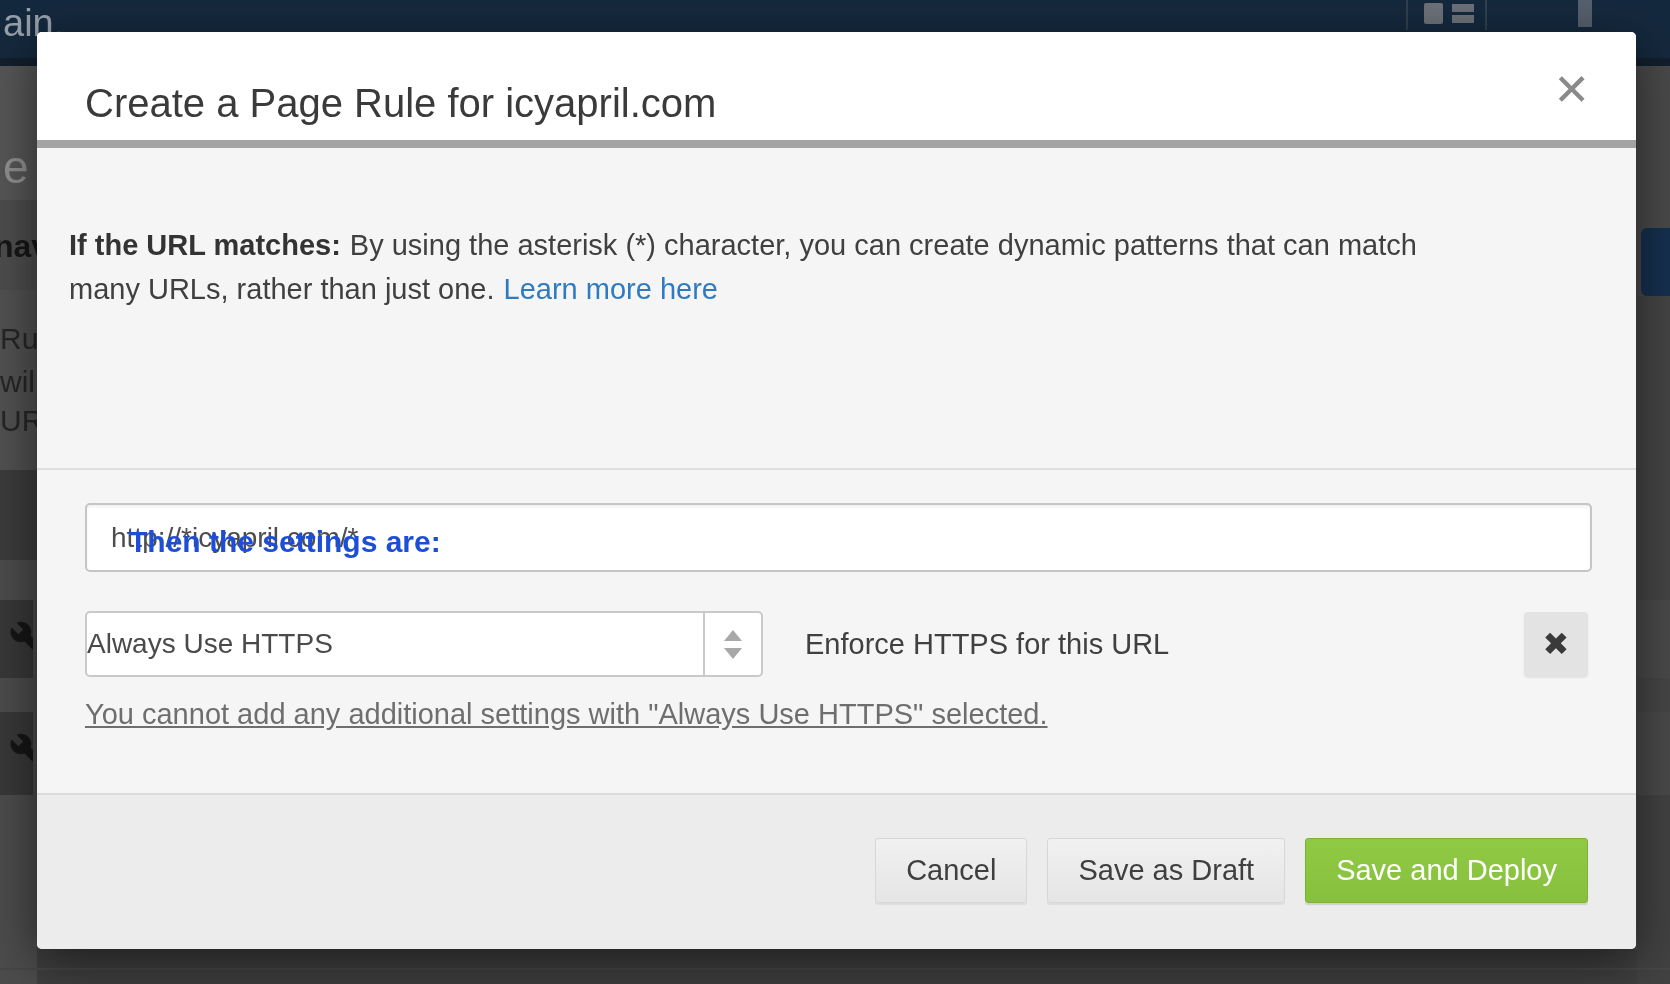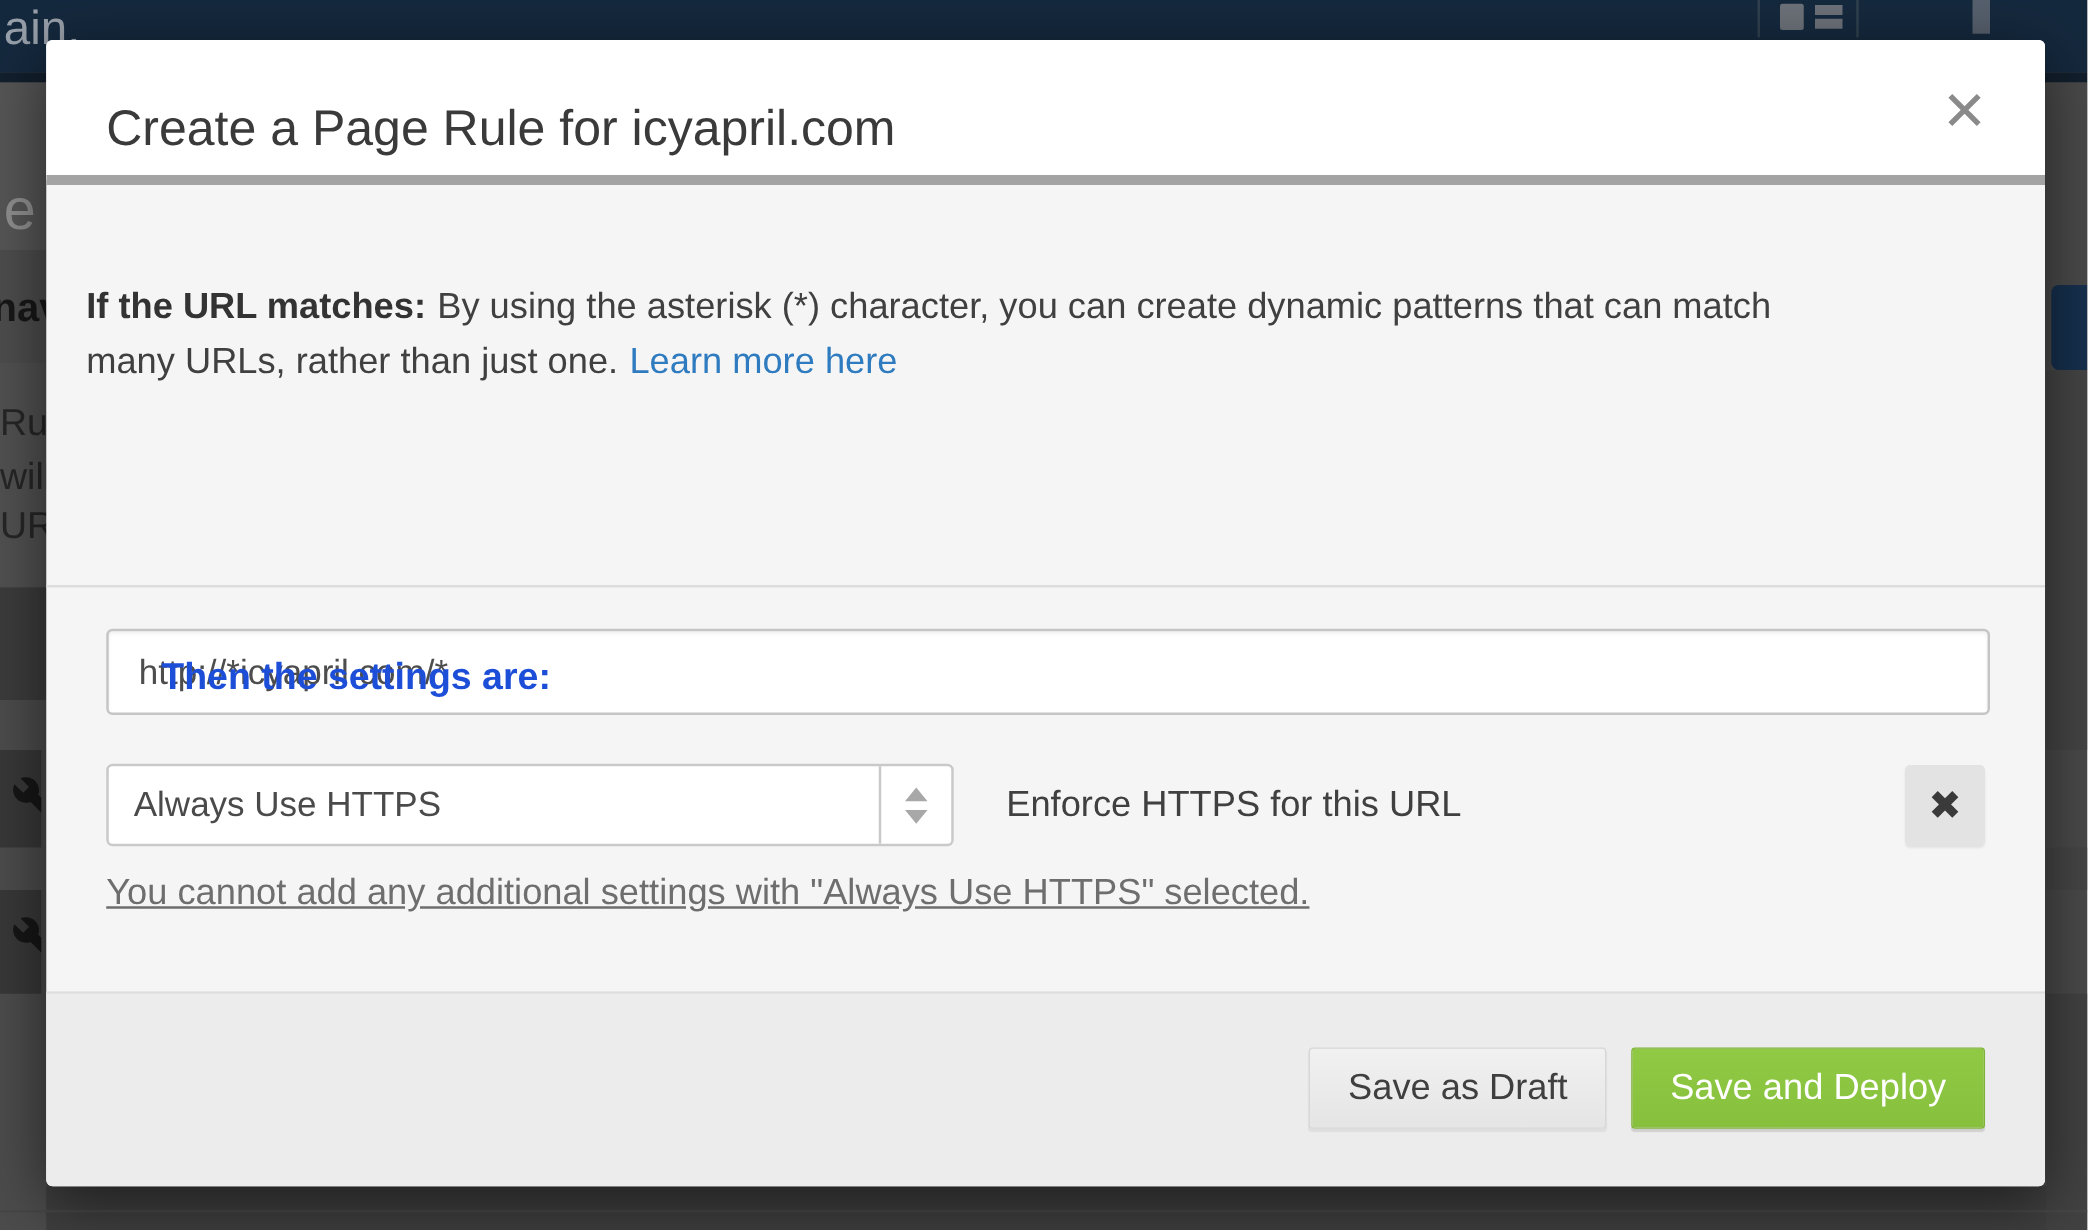--- a/index.html
+++ b/index.html
@@ -53,21 +53,21 @@
                padding:0 24px; font-size:28px; color:#4d4d4d;
                font-family:"Liberation Sans","DejaVu Sans",sans-serif;
                box-shadow:inset 0 2px 3px rgba(0,0,0,.06); }
 
   .section-settings { position:absolute; left:0; top:438px; width:100%; height:323px; }
   .settings-heading { position:absolute; left:48px; top:55px; font-size:30px; font-weight:bold; color:#1d4ed8;padding-left:44px; }
   .settings-row { position:absolute; left:48px; top:141px; width:1503px; height:66px;
                   display:flex; align-items:center; }
   .setting-select { width:678px; height:66px; background:#ffffff; border:2px solid #c9c9c9;
                     border-radius:5px; display:flex; align-items:center; cursor:pointer; flex:none; }
-  .setting-select-label { flex:1; padding-left:20px; font-size:28px; color:#4a4a4a; white-space:nowrap; overflow:hidden; }
+  .setting-select-label { flex:1; font-size:28px; color:#4a4a4a; white-space:nowrap; overflow:hidden; }
   .setting-select-spinner { width:58px; height:100%; border-left:2px solid #c9c9c9;
                             display:flex; flex-direction:column; align-items:center; justify-content:center; gap:7px; }
   .tri-up { width:0; height:0; border-left:9px solid transparent; border-right:9px solid transparent;
             border-bottom:11px solid #a8a8a8; }
   .tri-down { width:0; height:0; border-left:9px solid transparent; border-right:9px solid transparent;
               border-top:11px solid #a8a8a8; }
   .setting-desc { margin-left:42px; font-size:29px; color:#404040; white-space:nowrap; }
   .settings-spacer { flex:1; }
   .setting-remove { width:64px; height:64px; background:#e3e3e3; border:none; border-radius:4px;
                     font-size:32px; font-weight:bold; color:#3a3a3a; cursor:pointer; line-height:64px;
@@ -158,19 +158,20 @@
         <div class="setting-desc">Enforce HTTPS for this URL</div>
         <div class="settings-spacer"></div>
         <button class="setting-remove">✖</button>
       </div>
 
       <div class="settings-helper">You cannot add any additional settings with "Always Use HTTPS" selected.</div>
     </div>
 
     <div class="modal-footer">
       <div class="footer-buttons">
+        <button class="btn btn-gray">Cancel</button>
         <button class="btn btn-gray">Save as Draft</button>
         <button class="btn btn-green">Save and Deploy</button>
       </div>
     </div>
 
   </div>
 </div>
 
 </body></html>

